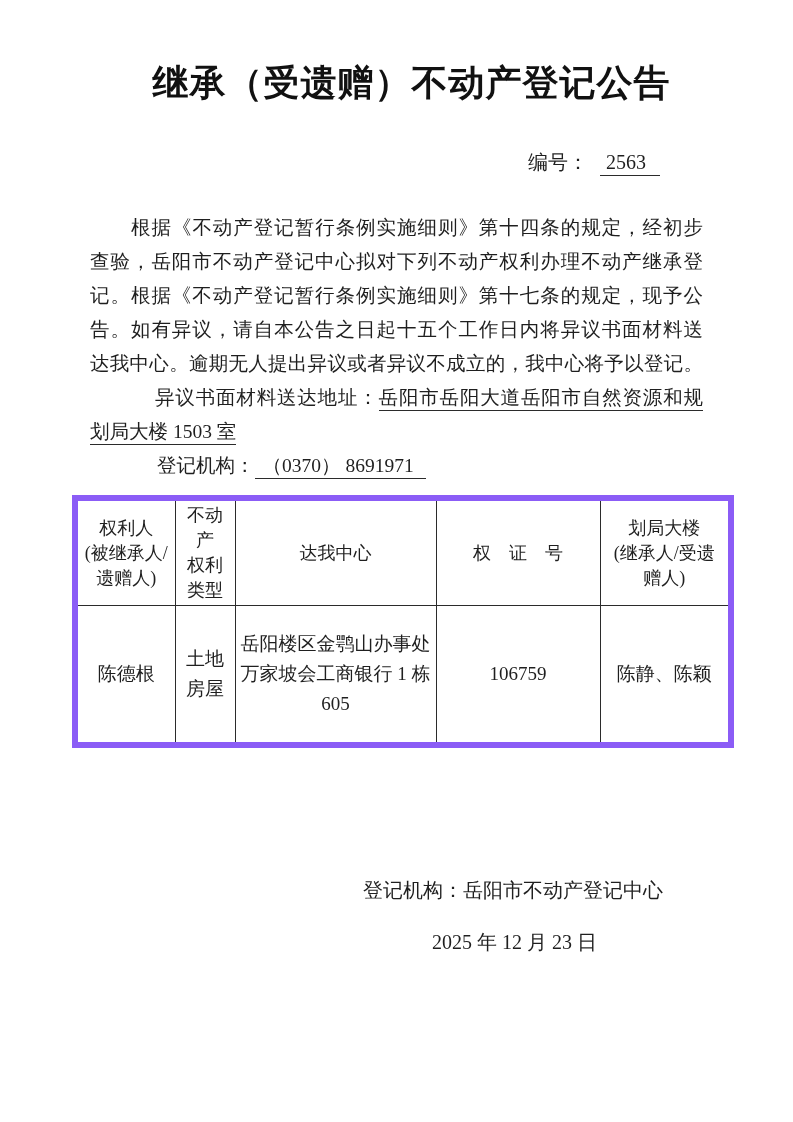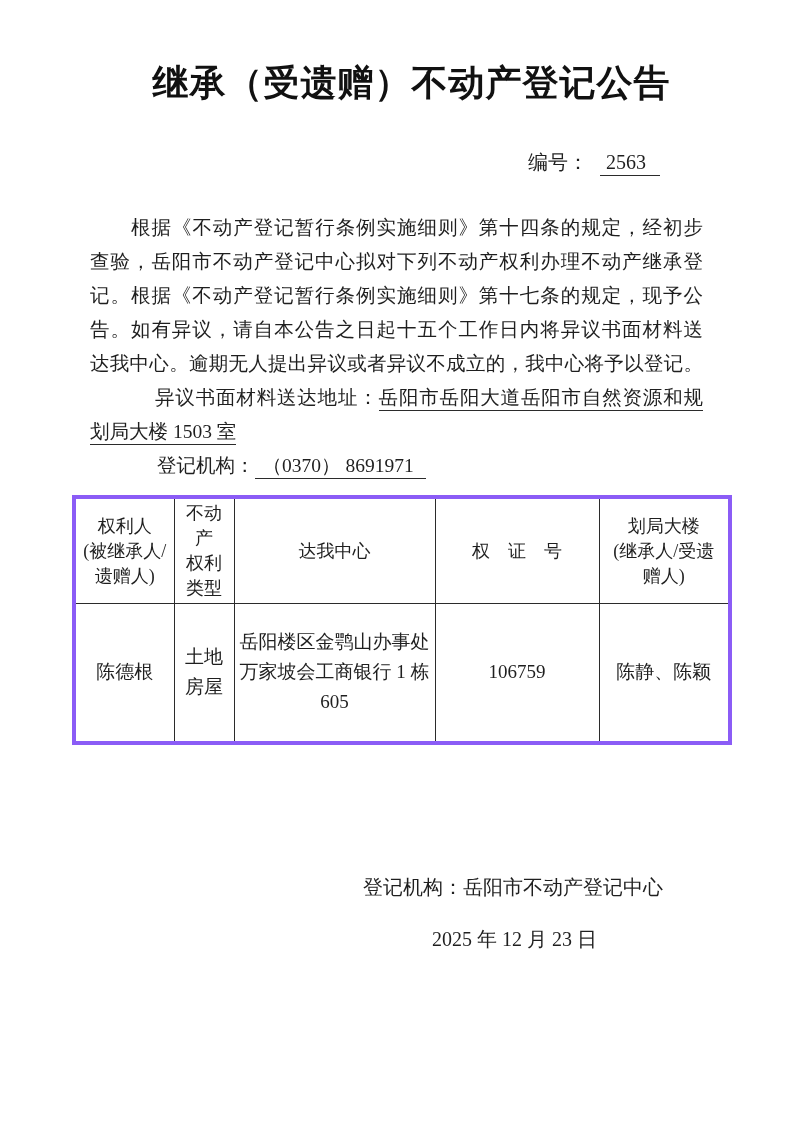--- a/index.html
+++ b/index.html
@@ -54,21 +54,21 @@
   }
   .indent2 { padding-left:41px; }
   .indent3 { padding-left:65px; }
   .indent3c { padding-left:67px; }
   .contact-underline { padding:0 12px 2px 8px; }
   .notice-table {
     margin:12px 0 0 72px;
     width:656px;
     border-collapse:collapse;
     table-layout:fixed;
-    border:4px solid #8b5cf6;
+    border:6px solid #8b5cf6;
   }
   .notice-table th, .notice-table td {
     border:1.5px solid #2b2b2b;
     text-align:center;
     vertical-align:middle;
     white-space:pre-line;
     padding:2px 3px;
     font-weight:normal;
     color:#1f1f1f;
   }

